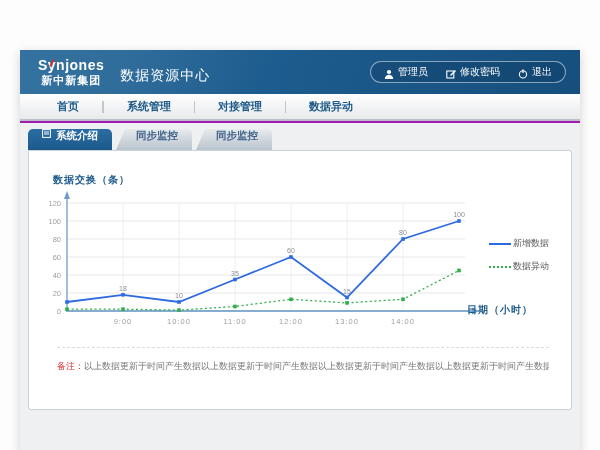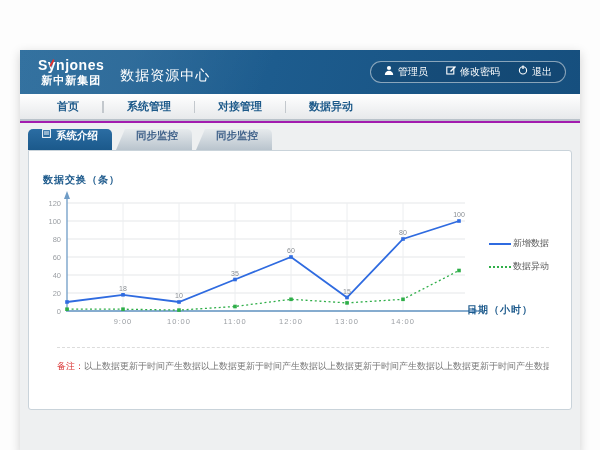--- a/index.html
+++ b/index.html
@@ -17,21 +17,21 @@
     background:linear-gradient(115deg,rgba(255,255,255,.06) 20%,rgba(255,255,255,0) 45%); }
   .logo { margin-left:18px; text-align:center; color:#fff; line-height:1.1; position:relative; }
   .logo-main { font-size:14px; font-weight:bold; letter-spacing:.5px; position:relative; }
   .logo-accent { position:absolute; left:13px; top:1px; width:2px; height:8px;
     background:#e03030; transform:rotate(28deg); border-radius:1px; }
   .logo-sub { font-size:11px; font-weight:bold; letter-spacing:1px; }
   .app-title { color:#fff; font-size:14px; margin-left:16px; padding-top:8px; letter-spacing:1px; }
   .user-pill { position:absolute; right:14px; top:11px; height:22px;
     border:1px solid rgba(255,255,255,.5); border-radius:11px;
     background:rgba(8,35,60,.18); display:flex; align-items:center; padding:0 4px; }
-  .user-item { color:#fff; font-size:10px; padding:0 9px; display:flex; align-items:flex-start; gap:4px; cursor:pointer; }
+  .user-item { color:#fff; font-size:10px; padding:0 9px; display:flex; align-items:flex-end; gap:4px; cursor:pointer; }
   .user-item svg { display:block; }
 
   
   .nav { height:27px; background:linear-gradient(#ffffff,#e7e9eb);
     border-bottom:2px solid #b9c2ca; display:flex; align-items:center; padding-left:14px; }
   .nav-item { font-size:11px; font-weight:bold; color:#1d5a8a; padding:0 23px; cursor:pointer; }
   .nav-sep { width:1px; height:12px; background:#c3c8cd; }
 
   
   .content { position:absolute; top:73px; left:0; right:0; bottom:0; background:#eef0f1; }
@@ -45,21 +45,21 @@
   .card { position:relative; margin:0 8px; height:260px; background:#fff;
     border:1px solid #c9d3da; border-radius:0 3px 3px 3px; }
 
   
   .filters { position:absolute; top:8px; right:22px; display:flex; gap:16px; }
   .filter { display:flex; align-items:center; gap:5px; font-size:9.5px; color:#999; cursor:pointer; }
   .filter.selected { color:#444; }
   .radio-dot { width:7px; height:7px; border-radius:50%; background:#b9bec3; }
   .filter.selected .radio-dot { background:#1d4f7c; }
 
-  .ylabel { position:absolute; top:22px; left:14px; font-size:10px; font-weight:bold;
+  .ylabel { position:absolute; top:22px; left:24px; font-size:10px; font-weight:bold;
     color:#1d5a8c; letter-spacing:1px; }
   .chart-svg { position:absolute; top:38px; left:8px; }
   .xlabel { position:absolute; top:152px; left:438px; font-size:10px; font-weight:bold;
     color:#1d5a8c; letter-spacing:1px; }
 
   .right-legend { position:absolute; top:86px; right:12px; width:70px; }
   .legend-item { display:flex; align-items:center; gap:2px; margin-bottom:10px; }
   .legend-item span { font-size:9px; color:#555; }
   .sample-solid { width:22px; height:0; border-top:2px solid #2f6be0; }
   .sample-dotted { width:22px; height:0; border-top:2px dotted #2fae49; }

